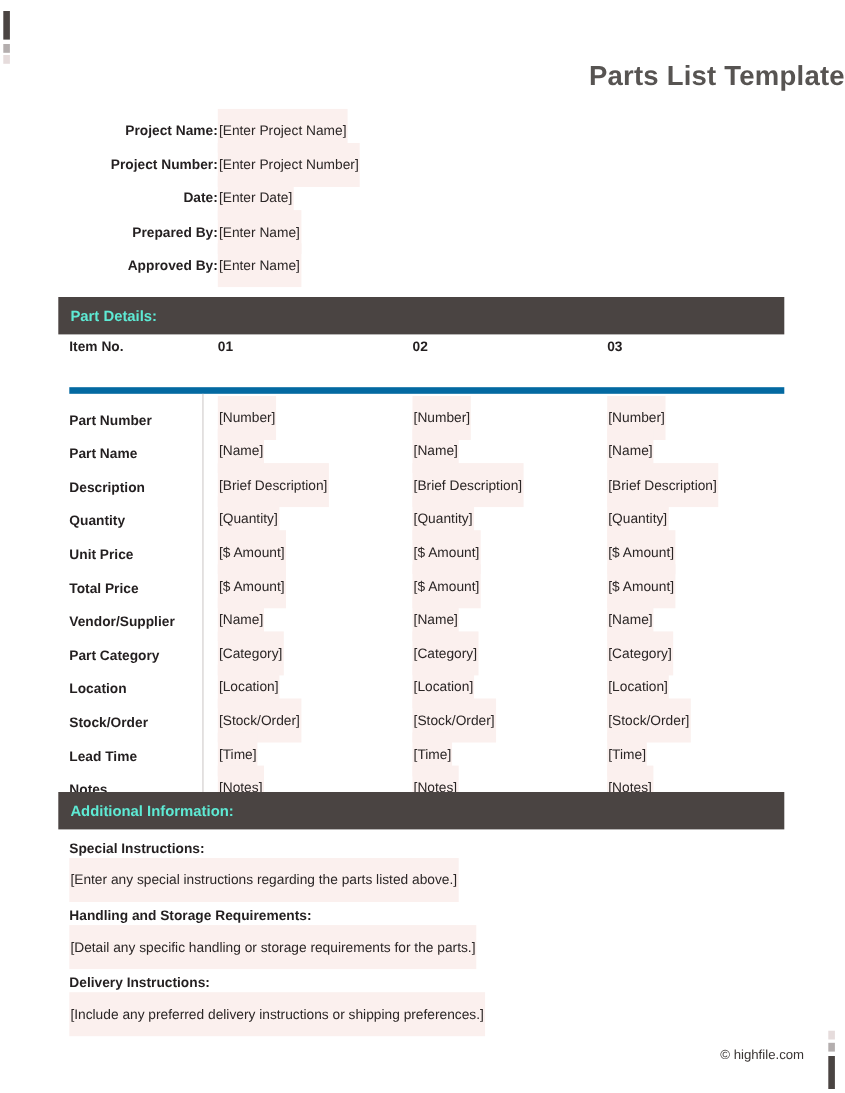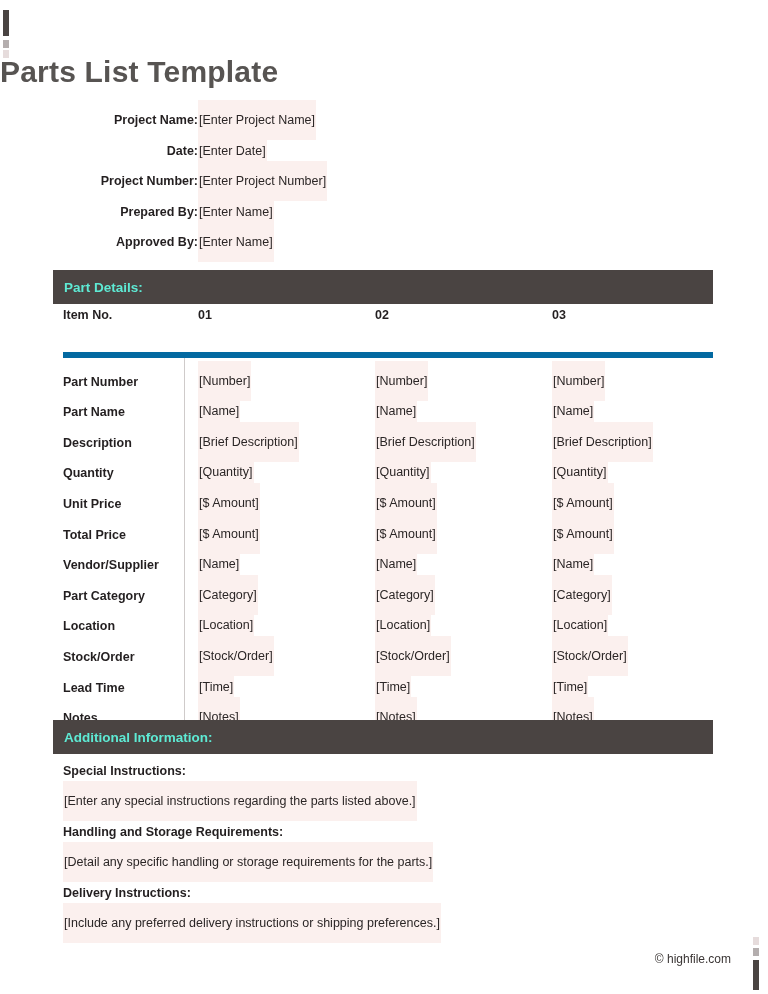--- a/index.html
+++ b/index.html
@@ -39,22 +39,22 @@
     left: 0; top: 0;
     width: 768px;
     height: 994px;
   }
 
   .doc-title {
     position: absolute;
     left: 0;
     top: 55px;
     width: 768px;
-    text-align: left;
-    font-size: 30px;
+    text-align: right;
+    font-size: 25px;
     font-weight: bold;
     color: #575452;
     letter-spacing: 0.2px;
   }
 
   
   .meta-block {
     position: absolute;
     left: 63px;
     top: 110px;
@@ -187,26 +187,26 @@
 <div class="page">
 
   <div class="doc-title">Parts List Template</div>
 
   <div class="meta-block" id="meta-block">
       <div class="meta-row">
         <div class="meta-label">Project Name:</div>
         <div><span class="ph">[Enter Project Name]</span></div>
       </div>
       <div class="meta-row">
+        <div class="meta-label">Project Number:</div>
+        <div><span class="ph">[Enter Project Number]</span></div>
+      </div>
+      <div class="meta-row">
         <div class="meta-label">Date:</div>
         <div><span class="ph">[Enter Date]</span></div>
-      </div>
-      <div class="meta-row">
-        <div class="meta-label">Project Number:</div>
-        <div><span class="ph">[Enter Project Number]</span></div>
       </div>
       <div class="meta-row">
         <div class="meta-label">Prepared By:</div>
         <div><span class="ph">[Enter Name]</span></div>
       </div>
       <div class="meta-row">
         <div class="meta-label">Approved By:</div>
         <div><span class="ph">[Enter Name]</span></div>
       </div>
     </div>

